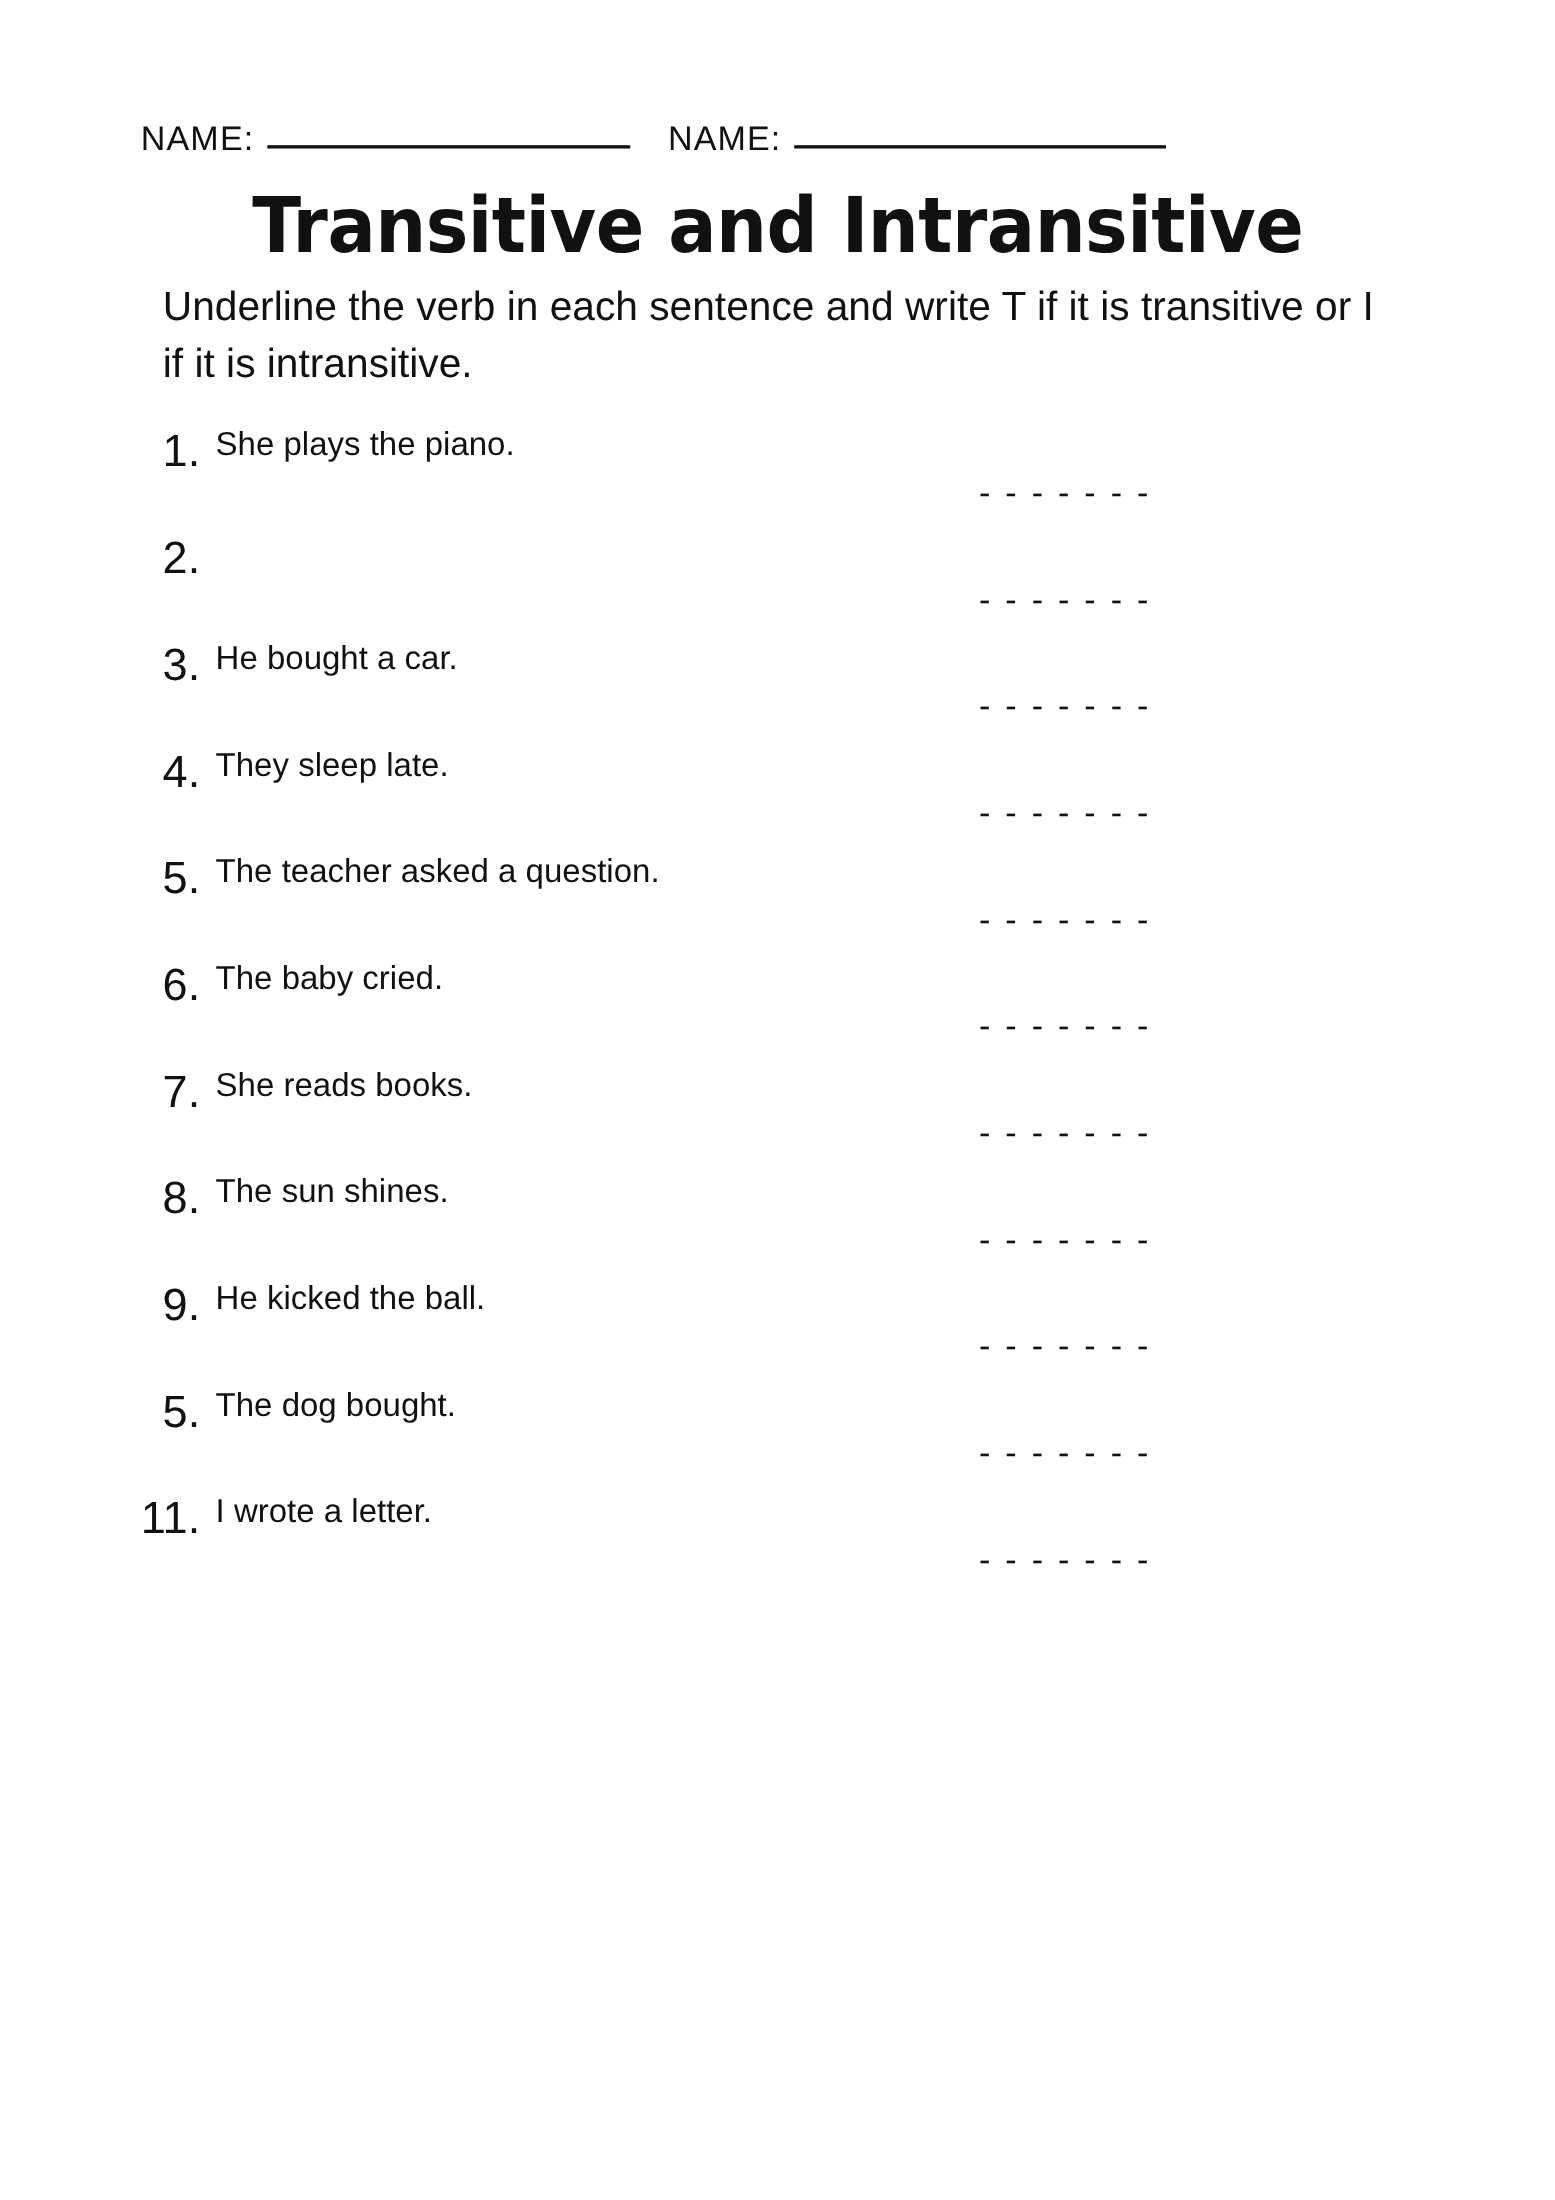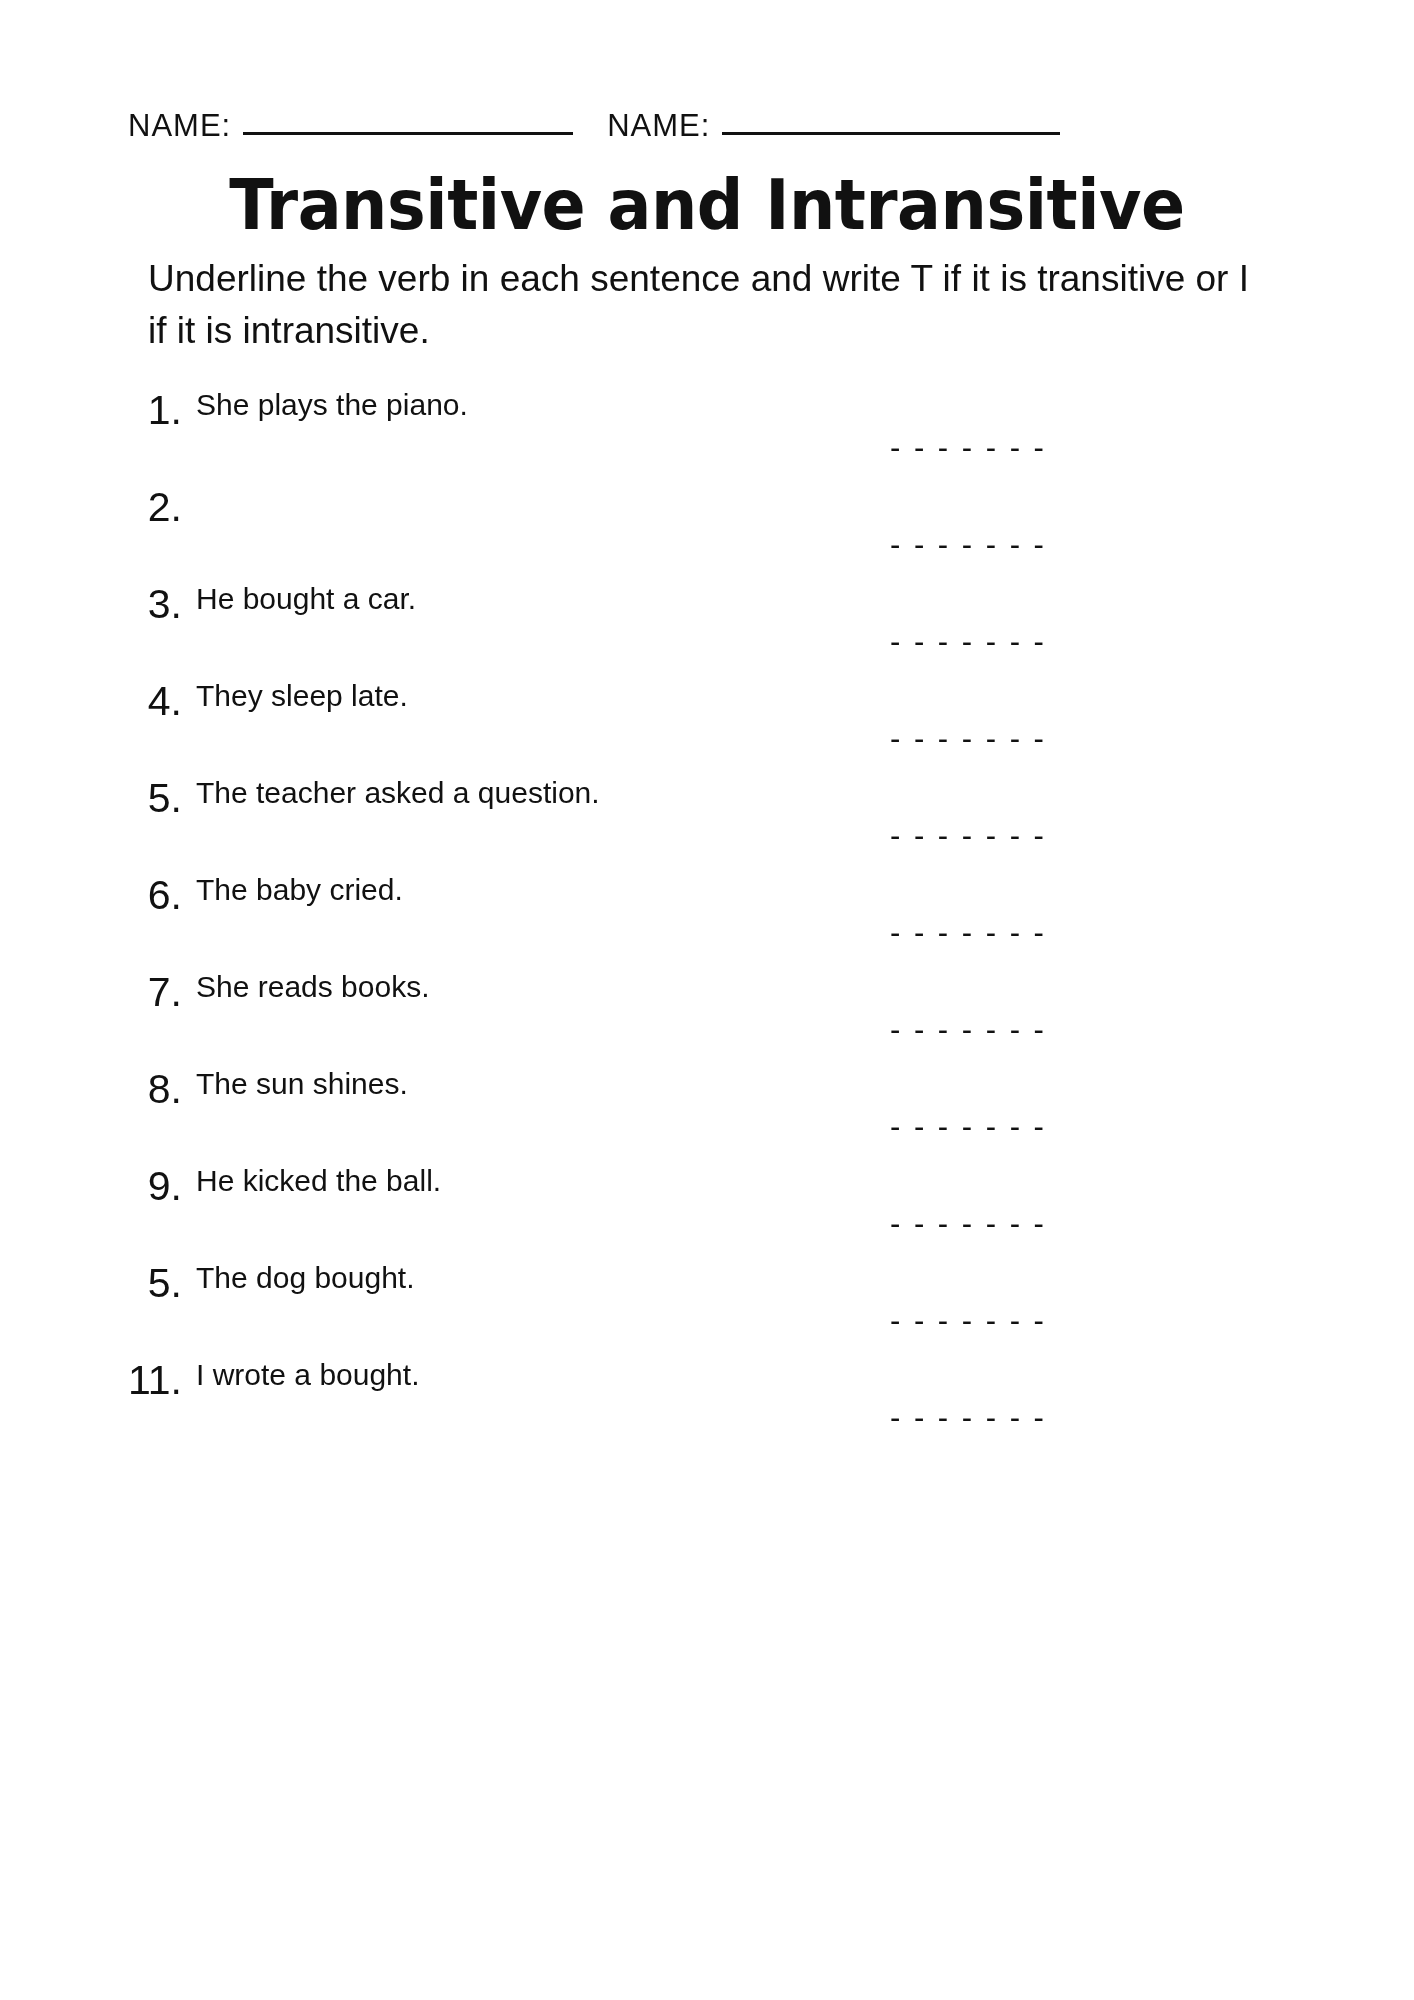--- a/index.html
+++ b/index.html
@@ -179,18 +179,18 @@
     </div>
 
     <div class="q-row">
       <span class="q-num">5.</span>
       <span class="q-text">The dog bought.</span>
       <span class="answer-slot">- - - - - - -</span>
     </div>
 
     <div class="q-row">
       <span class="q-num">11.</span>
-      <span class="q-text">I wrote a bought.</span>
+      <span class="q-text">I wrote a letter.</span>
       <span class="answer-slot">- - - - - - -</span>
     </div>
 
   </div>
 </div>
 
 </body></html>

